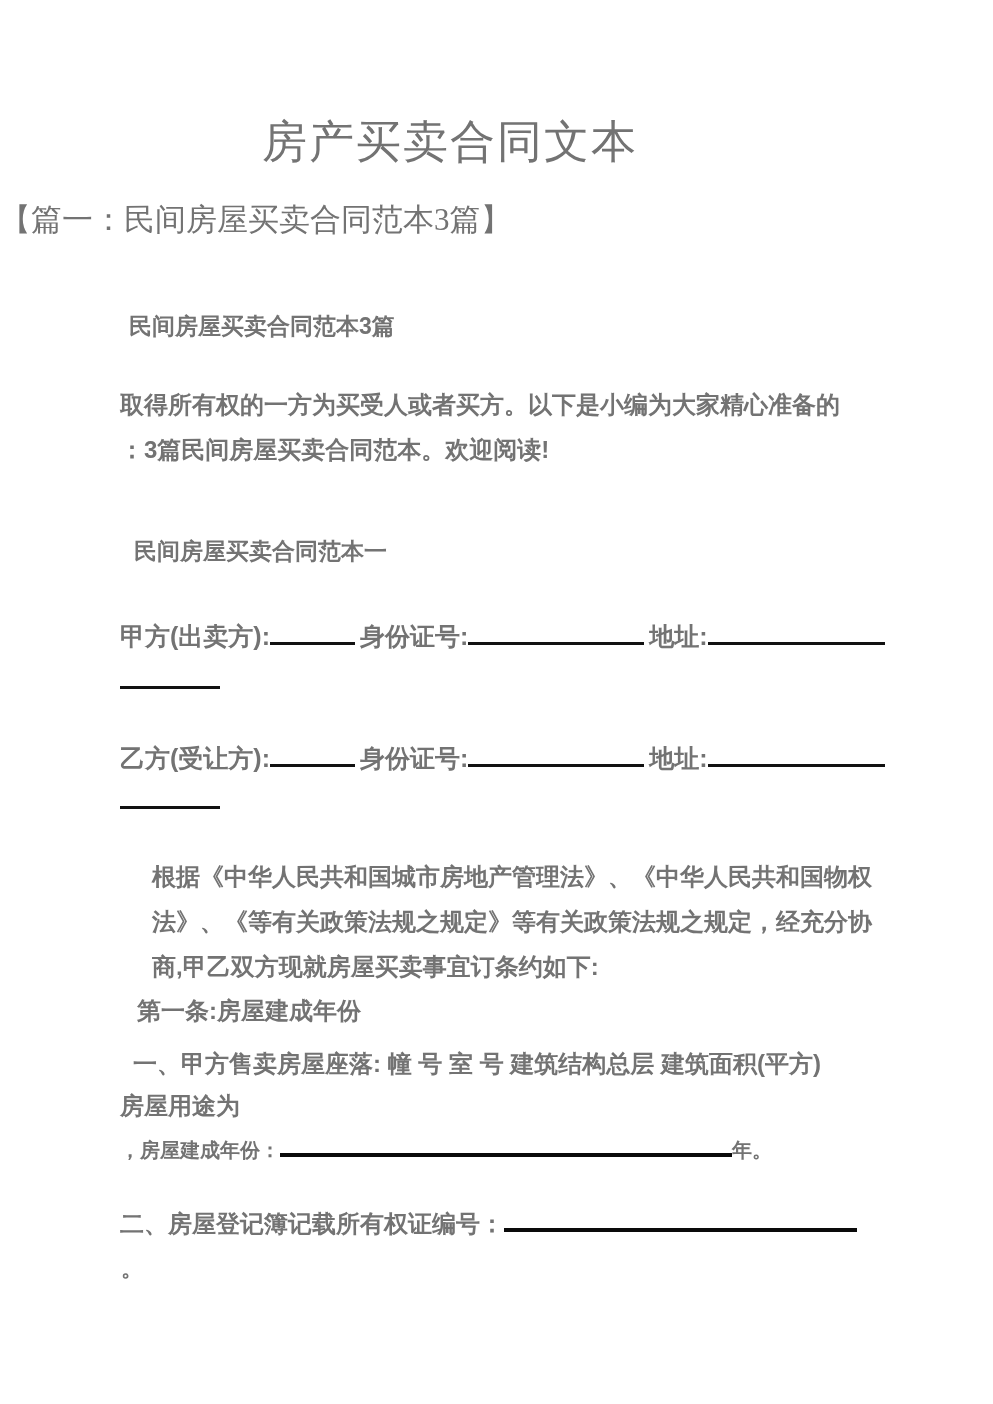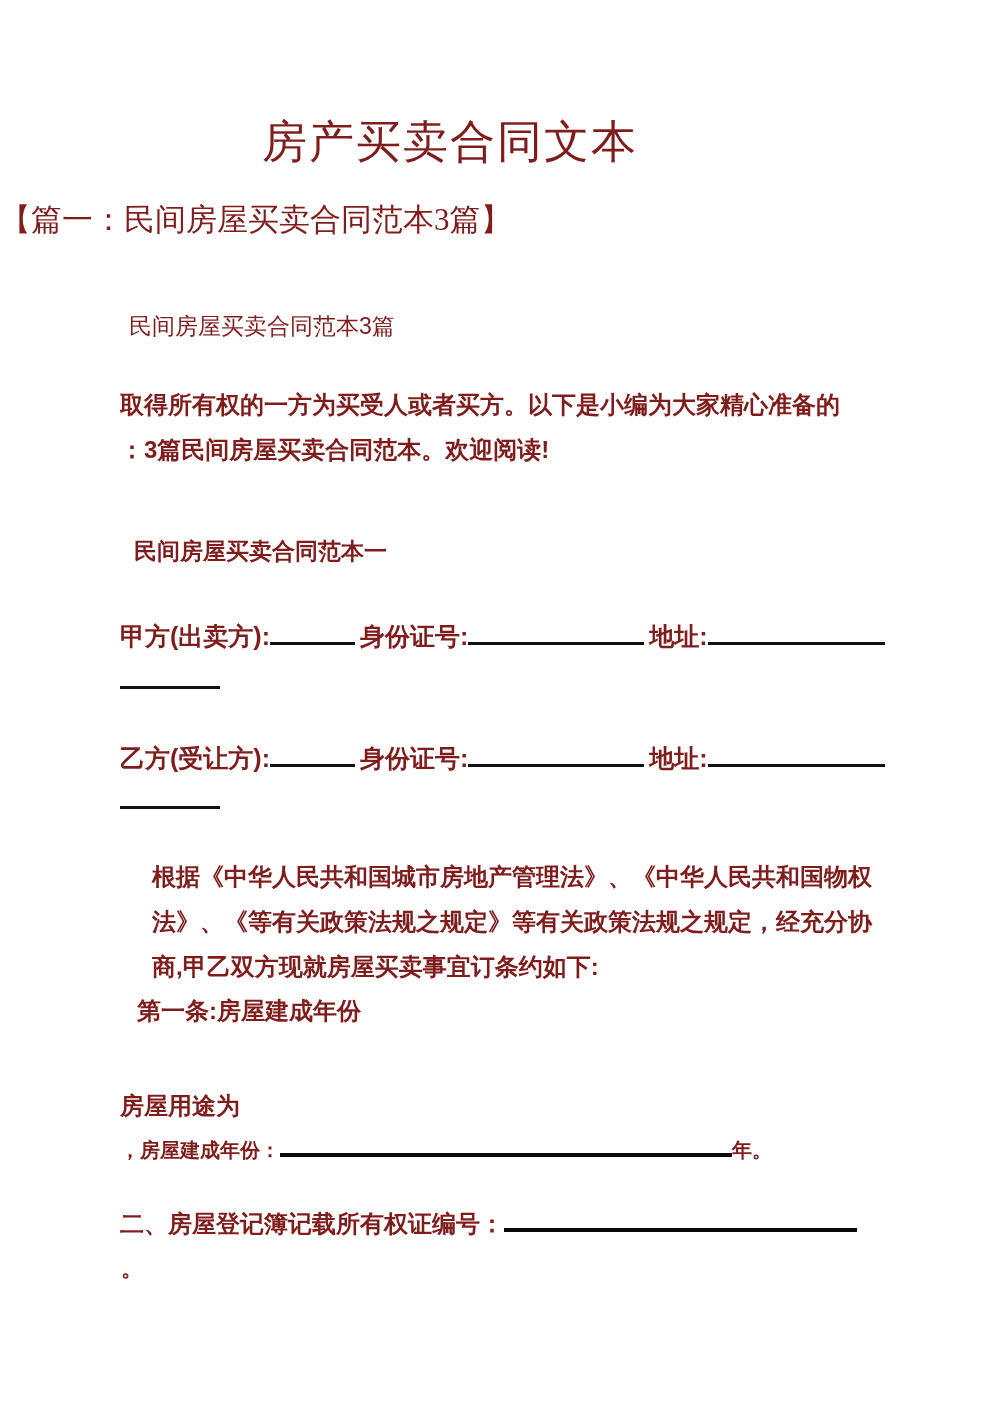--- a/index.html
+++ b/index.html
@@ -5,21 +5,21 @@
   html, body {
     margin: 0;
     padding: 0;
     background: #ffffff;
   }
   .page {
     position: relative;
     width: 900px;
     height: 1404px;
     background: #ffffff;
-    color: #7f1d1d;
+    color: #737373;
     font-family: "Liberation Sans", "DejaVu Sans", sans-serif;
     overflow: hidden;
   }
   .abs { position: absolute; }
 
   .doc-title {
     left: 0; right: 0; top: 112px;
     text-align: center;
     font-family: "Liberation Serif", "DejaVu Serif", serif;
     font-size: 45px;
@@ -34,21 +34,21 @@
     font-size: 31px;
     font-weight: 400;
     white-space: nowrap;
   }
   .body-text {
     font-size: 24px;
     font-weight: 600;
     line-height: 45px;
     white-space: nowrap;
   }
-  .h-sample    { left: 129px; top: 304px; font-size: 23px; font-weight: 400; }
+  .h-sample    { left: 129px; top: 304px; font-size: 23px; font-weight: 700; }
   .para-intro  { left: 120px; top: 382px; width: 770px; }
   .h-sample-one{ left: 134px; top: 529px; font-size: 23px; font-weight: 600; }
 
   .party-line {
     font-size: 25px;
     font-weight: 600;
     white-space: nowrap;
   }
   .party-a      { left: 120px; top: 618px; }
   .party-a-cont { left: 120px; top: 660px; }
@@ -120,20 +120,21 @@
   </div>
 
   <div class="abs para-legal body-text">
     <div>根据《中华人民共和国城市房地产管理法》、《中华人民共和国物权</div>
     <div>法》、《等有关政策法规之规定》等有关政策法规之规定，经充分协</div>
     <div>商,甲乙双方现就房屋买卖事宜订条约如下:</div>
   </div>
 
   <div class="abs h-article">第一条:房屋建成年份</div>
 
+  <div class="abs clause-l1">一、甲方售卖房屋座落: 幢 号 室 号 建筑结构总层 建筑面积(平方)</div>
   <div class="abs clause-l2">房屋用途为</div>
 
   <div class="abs clause-l3">
     <span>，房屋建成年份：</span><span class="blank-thick blank-year"></span><span>年。</span>
   </div>
 
   <div class="abs clause2">
     <span>二、房屋登记簿记载所有权证编号：</span><span class="blank-thick blank-cert"></span>
   </div>
 

